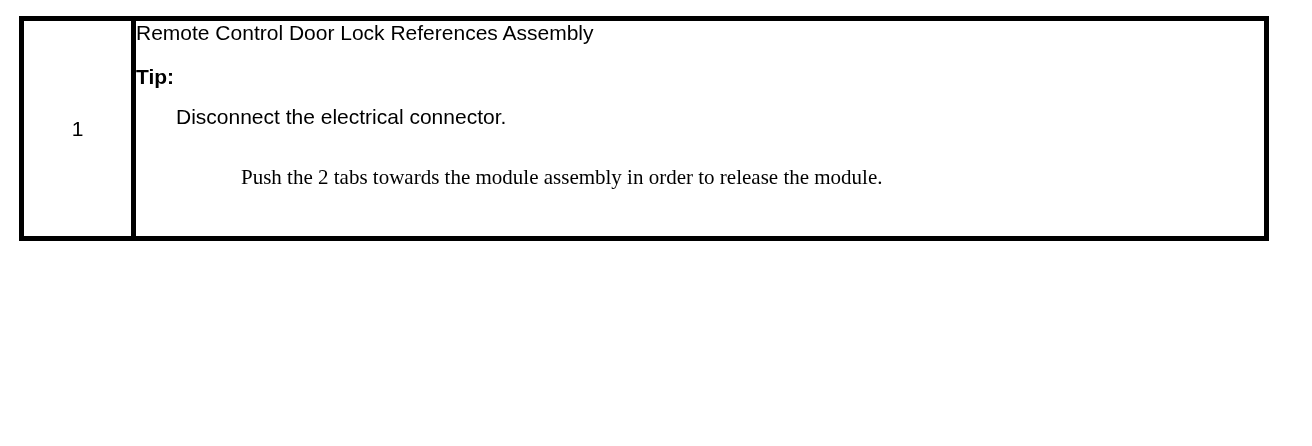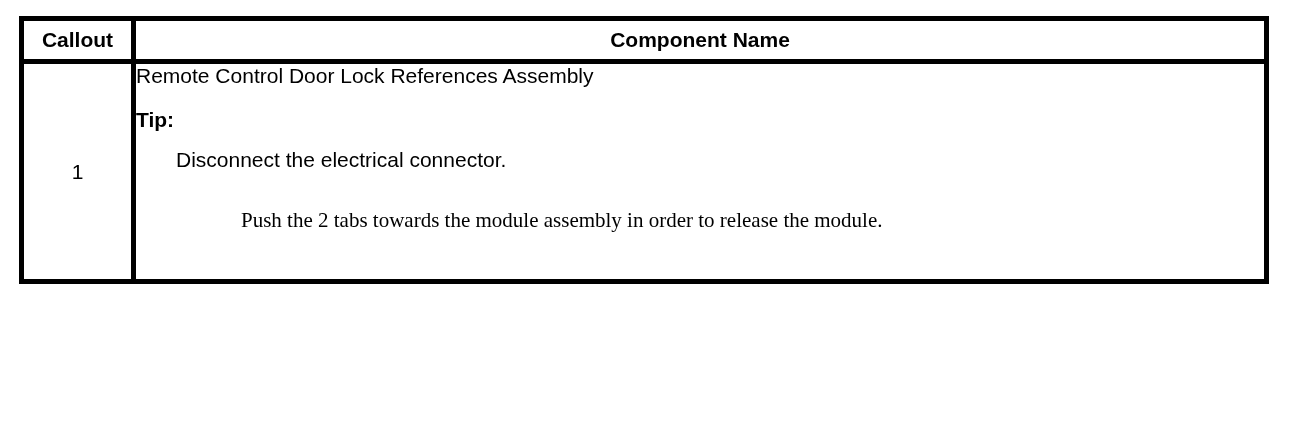--- a/index.html
+++ b/index.html
@@ -69,24 +69,20 @@
 </head>
 <body>
 
 <div class="page">
   <table class="doc-table">
     <colgroup>
       <col class="col-callout">
       <col>
     </colgroup>
     <tbody>
-      <tr class="header-row">
-        <th>Callout</th>
-        <th>Component Name</th>
-      </tr>
       <tr class="data-row">
         <td class="callout-cell">1</td>
         <td class="component-cell">
           <div>Remote Control Door Lock References Assembly</div>
           <div class="tip-label bold">Tip:</div>
           <div class="tip-step tip-step-1">Disconnect the electrical connector.</div>
           <div class="tip-step tip-step-2">Push the 2 tabs towards the module assembly in order to release the module.</div>
         </td>
       </tr>
     </tbody>

